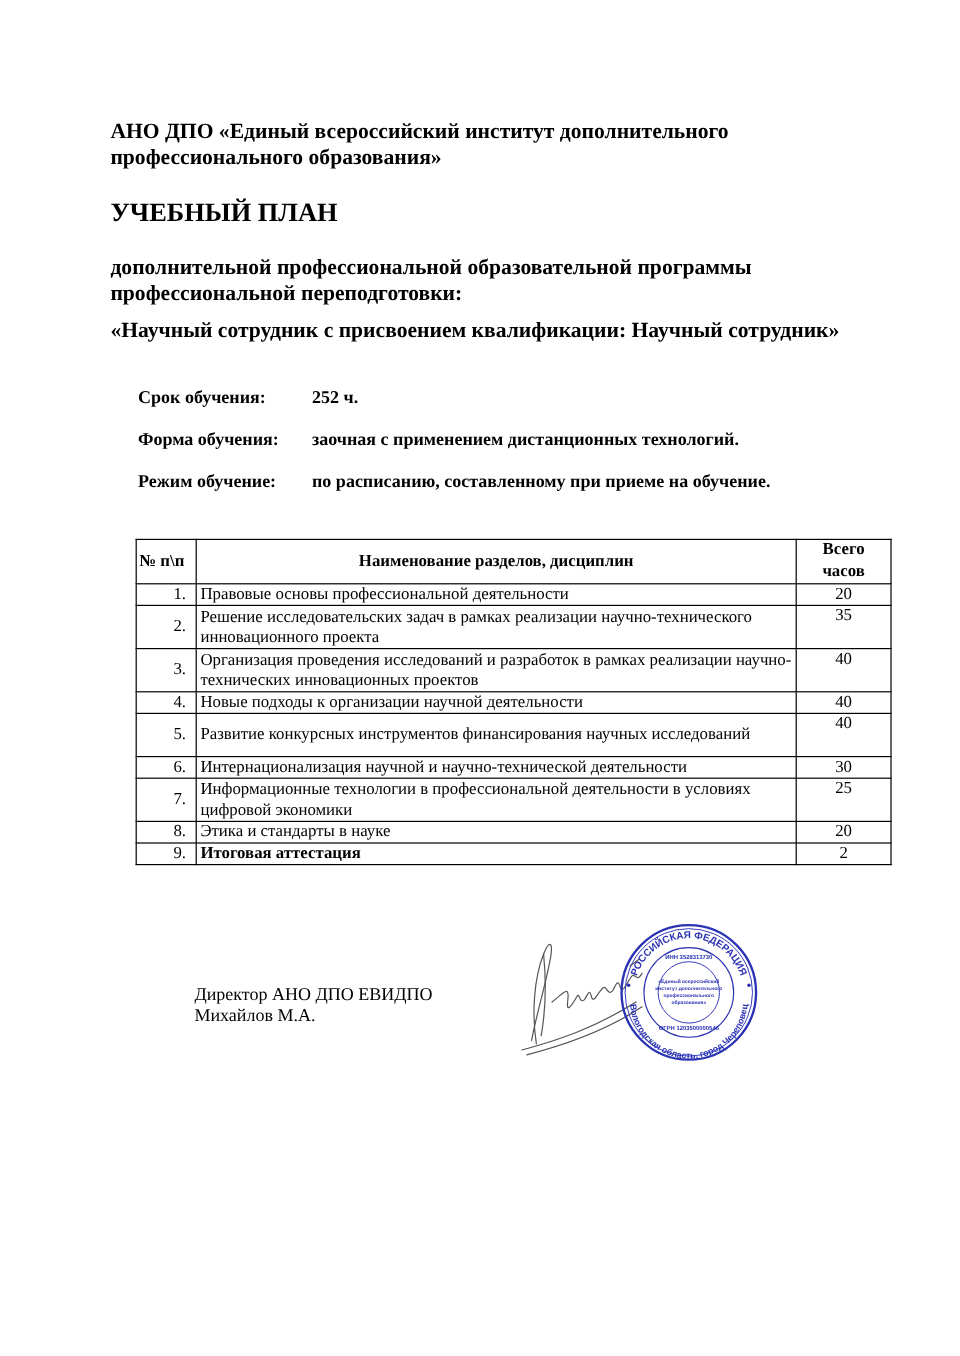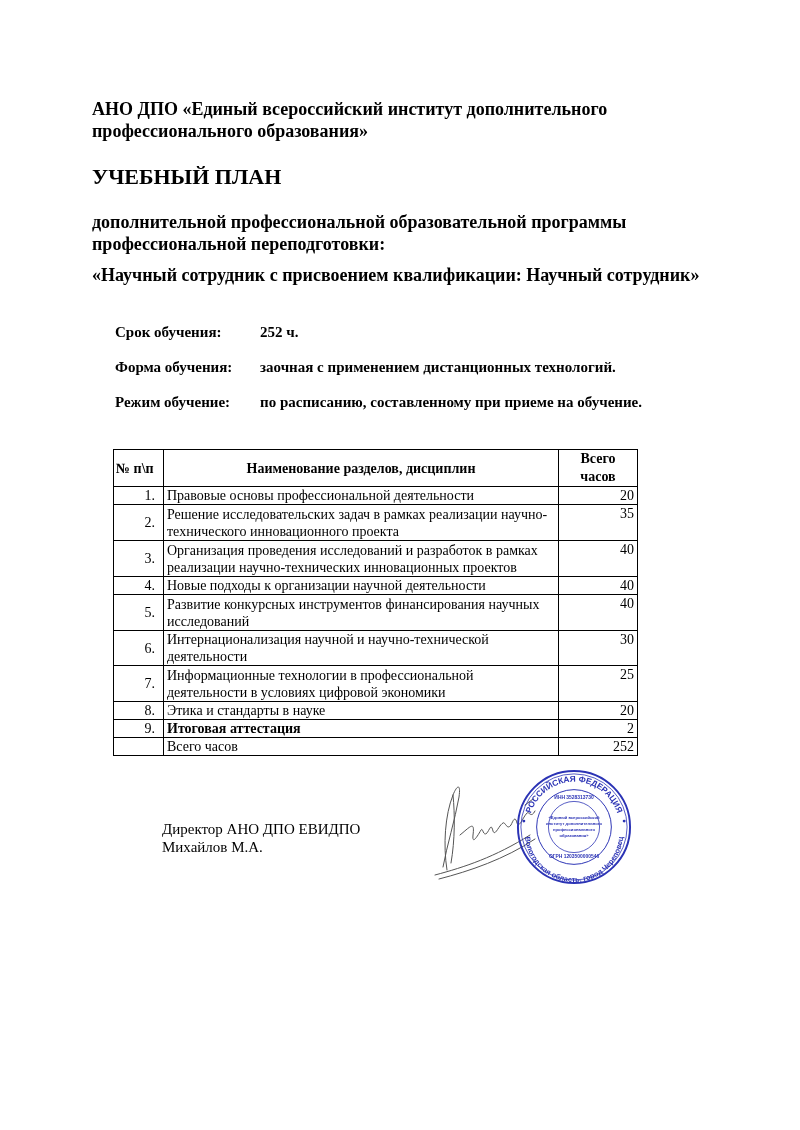--- a/index.html
+++ b/index.html
@@ -43,40 +43,40 @@
     }
     .meta-row .meta-value { display: inline-block; }
     .meta-term { top: 323px; }
     .meta-form { top: 358px; }
     .meta-mode { top: 393px; }
 
     table.plan {
       position: absolute;
       left: 113px;
       top: 449px;
-      width: 525px;
+      width: 630px;
       border-collapse: collapse;
       font-size: 14px;
       line-height: 17px;
     }
     table.plan th, table.plan td {
       border: 1.5px solid #000;
       padding: 0 3px;
       vertical-align: middle;
     }
     table.plan th {
       font-weight: bold;
       height: 36px;
       font-size: 14px;
     }
     table.plan th.col-num { width: 44px; white-space: nowrap; text-align: left; padding-left: 2px; }
     table.plan th.col-hours { width: 72px; line-height: 18px; }
     table.plan td.num { text-align: right; padding-right: 8px; }
     table.plan td.name { text-align: left; }
-    table.plan td.hours { text-align: right; vertical-align: top; }
+    table.plan td.hours { text-align: center; vertical-align: top; }
     table.plan tr.single td { height: 16px; }
     table.plan tr.double td { height: 35px; }
     table.plan tr.bold td.name { font-weight: bold; }
 
     .director {
       position: absolute;
       left: 162px;
       top: 820px;
       font-size: 15px;
       line-height: 18px;
@@ -164,25 +164,20 @@
     </tr>
     <tr class="single">
       <td class="num">8.</td>
       <td class="name">Этика и стандарты в науке</td>
       <td class="hours">20</td>
     </tr>
     <tr class="single bold">
       <td class="num">9.</td>
       <td class="name">Итоговая аттестация</td>
       <td class="hours">2</td>
-    </tr>
-    <tr class="single">
-      <td class="num"></td>
-      <td class="name">Всего часов</td>
-      <td class="hours">252</td>
     </tr>
   </tbody>
 </table>
 
 <div class="director">
   <div>Директор АНО ДПО ЕВИДПО</div>
   <div>Михайлов М.А.</div>
 </div>
 
 <svg class="signature" viewBox="0 0 130 110" xmlns="http://www.w3.org/2000/svg">

